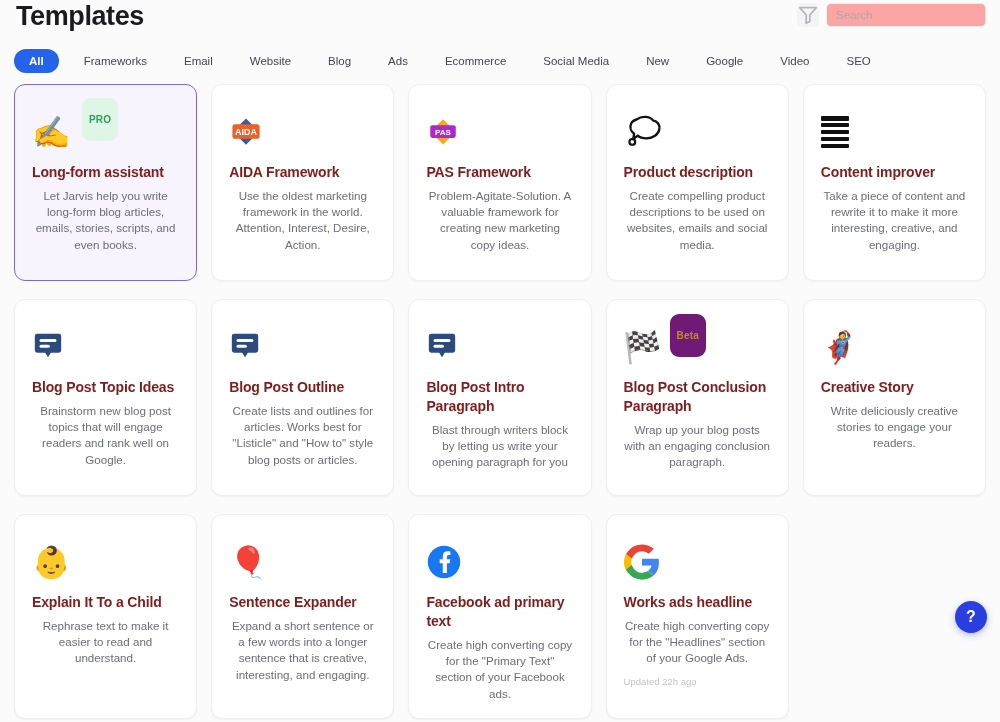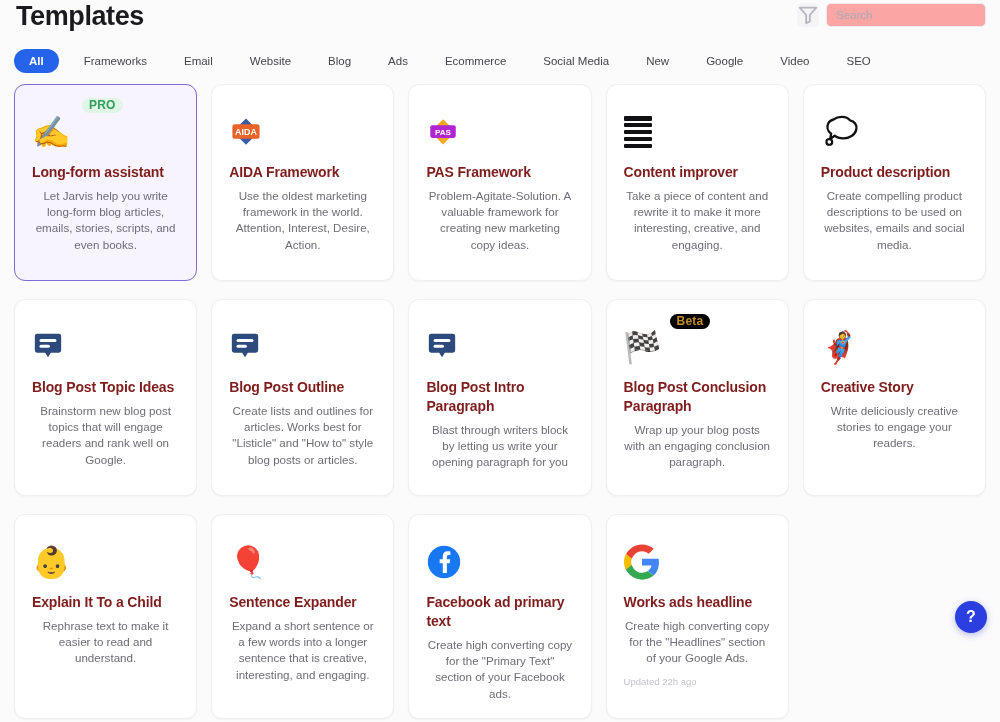--- a/index.html
+++ b/index.html
@@ -105,26 +105,26 @@
     line-height: 16.2px; margin-top: 6px; text-align: center;
   }
   .card-updated {
     font-size: 9.5px; color: #c3c3cb;
     margin-top: 9px;
   }
 
   
   .badge {
     position: absolute;
-    font-size: 12px; font-weight: 700;
-    padding: 2px 7px; border-radius: 9px;
+    font-size: 10px; font-weight: 700;
+    padding: 16px 7px; border-radius: 9px;
     line-height: 11px; letter-spacing: 0.2px;
   }
   .badge.pro  { background: #dff5e6; color: #2f9e5c; left: 50px; top: -7px; }
-  .badge.beta { background: #000000; color: #c18b2c; left: 46px; top: -6px; font-weight: 600;}
+  .badge.beta { background: #701a75; color: #c18b2c; left: 46px; top: -6px; font-weight: 600;}
 
   
   .ic { width: 34px; height: 34px; display:block; }
 
   .lines-icon { width: 28px; height: 32px; display: flex; flex-direction: column; justify-content: space-between; }
   .lines-icon i { display:block; height: 4.5px; background:#111114; border-radius: 1px; }
 
   .help-btn {
     position: absolute; right: 13px; bottom: 12px;
     width: 32px; height: 32px; border-radius: 50%;
@@ -193,43 +193,43 @@
       <rect x="20" y="5" width="21" height="21" transform="rotate(45 20 5)" fill="#f5a623"></rect>
       <rect x="5" y="12" width="30" height="15" rx="2.5" fill="#b026d3"></rect>
       <text x="20" y="23" font-family="Liberation Sans, sans-serif" font-size="9.5" font-weight="700" fill="#ffffff" text-anchor="middle">PAS</text>
     </svg>
         </div>
      <div class="card-title">PAS Framework</div>
      <div class="card-desc">Problem-Agitate-Solution. A valuable framework for creating new marketing copy ideas.</div>
      </div>
       <div class="card">
         <div class="card-icon">
+          <svg width="40" height="36" viewBox="0 0 44 40">
+      <path d="M14 6c5-4 14-4 18 1 5 1 8 5 7 10-1 6-7 10-14 10-4 0-8-1-10-3l-5 4 1-6c-4-3-5-8-3-12 1-2 3-3 6-4z" fill="none" stroke="#111114" stroke-width="2.6" stroke-linejoin="round"></path>
+      <circle cx="9" cy="31" r="3.2" fill="none" stroke="#111114" stroke-width="2.4"></circle>
+    </svg>
+        </div>
+     <div class="card-title">Product description</div>
+     <div class="card-desc">Create compelling product descriptions to be used on websites, emails and social media.</div>
+     </div>
+      <div class="card">
+        <div class="card-icon">
           <span class="lines-icon">
       <i></i>
             <i></i>
             <i></i>
             <i></i>
             <i></i>
           </span>
         </div>
      <div class="card-title">Content improver</div>
      <div class="card-desc">Take a piece of content and rewrite it to make it more interesting, creative, and engaging.</div>
      </div>
       <div class="card">
         <div class="card-icon">
-          <svg width="40" height="36" viewBox="0 0 44 40">
-      <path d="M14 6c5-4 14-4 18 1 5 1 8 5 7 10-1 6-7 10-14 10-4 0-8-1-10-3l-5 4 1-6c-4-3-5-8-3-12 1-2 3-3 6-4z" fill="none" stroke="#111114" stroke-width="2.6" stroke-linejoin="round"></path>
-      <circle cx="9" cy="31" r="3.2" fill="none" stroke="#111114" stroke-width="2.4"></circle>
-    </svg>
-        </div>
-     <div class="card-title">Product description</div>
-     <div class="card-desc">Create compelling product descriptions to be used on websites, emails and social media.</div>
-     </div>
-      <div class="card">
-        <div class="card-icon">
           <svg width="32" height="32" viewBox="0 0 34 34">
       <path d="M3 5.5a2.5 2.5 0 0 1 2.5-2.5h23A2.5 2.5 0 0 1 31 5.5v15a2.5 2.5 0 0 1-2.5 2.5H20l-3 5-3-5H5.5A2.5 2.5 0 0 1 3 20.5z" fill="#2c4a7c"></path>
       <rect x="8" y="8.5" width="18" height="3.2" rx="1.6" fill="#ffffff"></rect>
       <rect x="8" y="14.5" width="11" height="3.2" rx="1.6" fill="#ffffff"></rect>
     </svg>
         </div>
      <div class="card-title">Blog Post Topic Ideas</div>
      <div class="card-desc">Brainstorm new blog post topics that will engage readers and rank well on Google.</div>
      </div>
       <div class="card">

